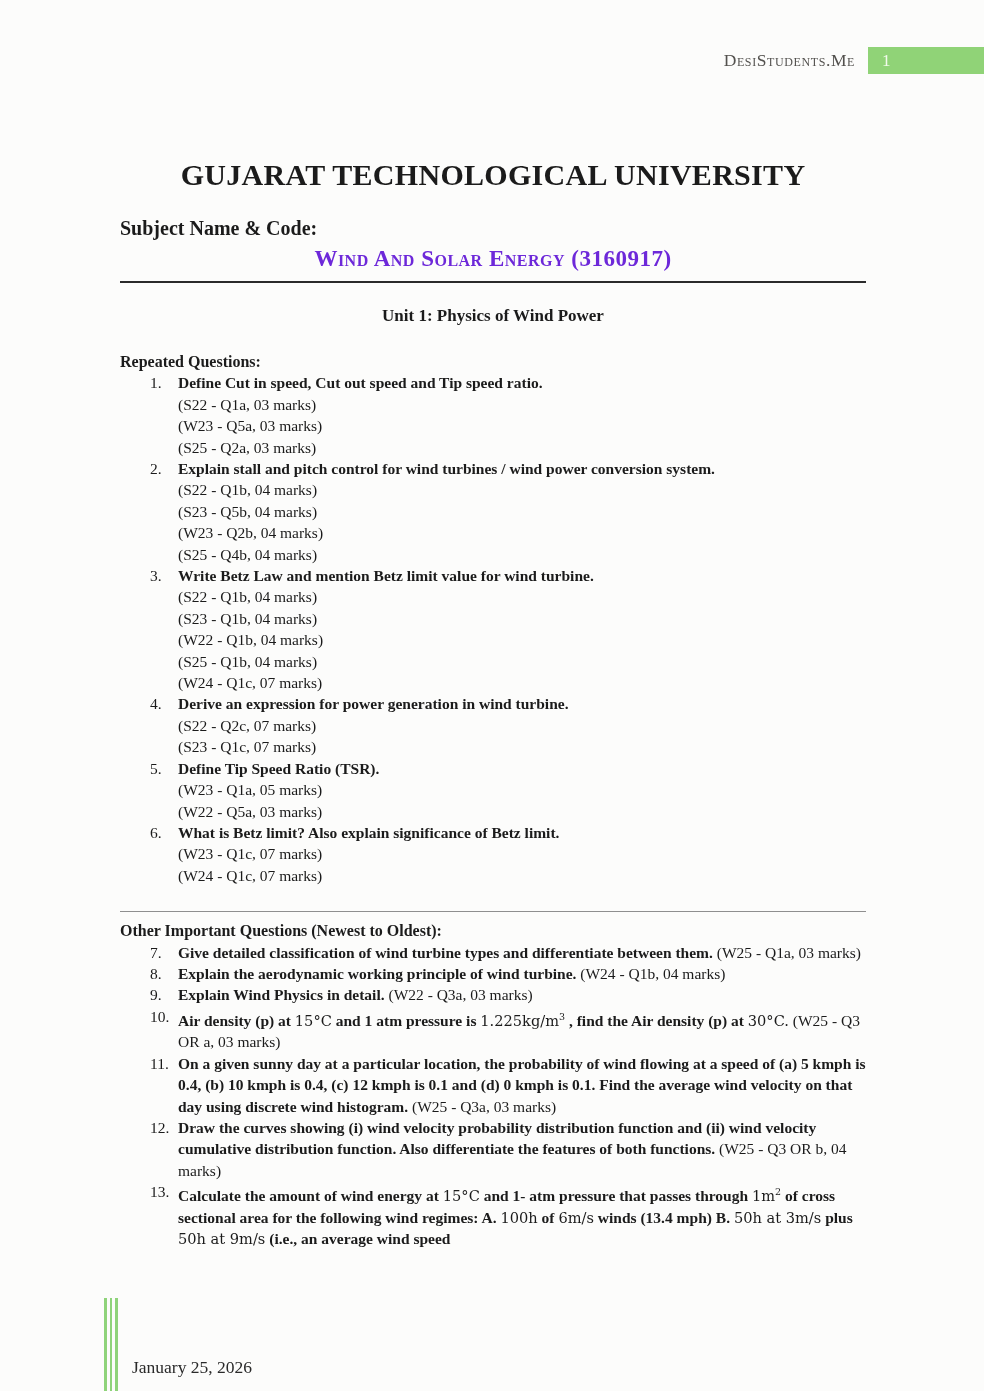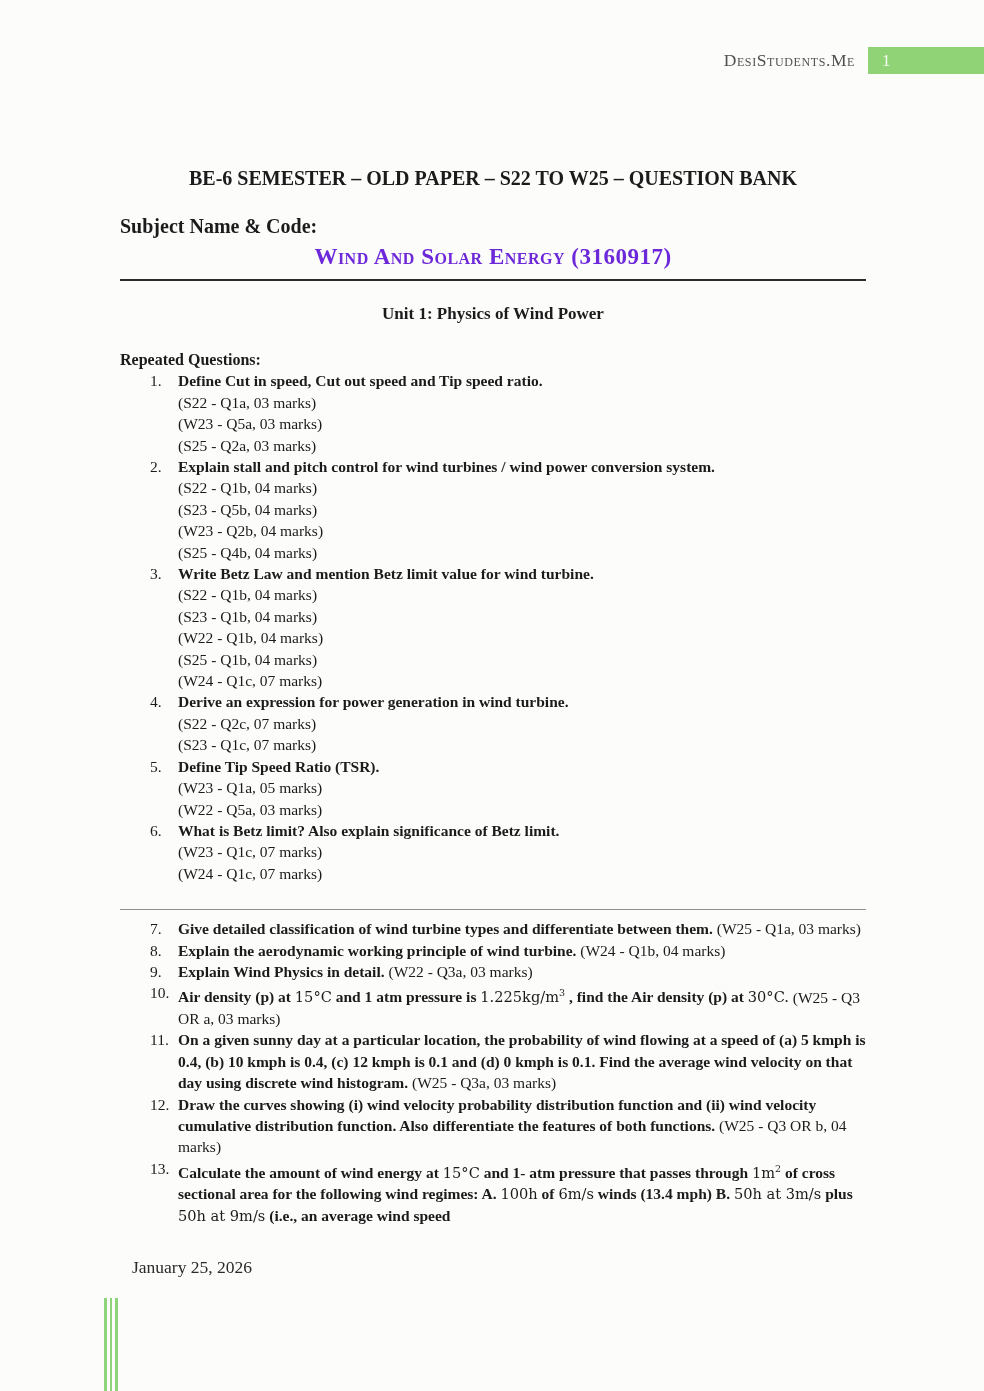--- a/index.html
+++ b/index.html
@@ -85,39 +85,39 @@
   .seg.r { font-weight:normal;margin-top:12px; }
   .seg.m { font-family:"DejaVu Serif", serif; font-weight:normal; font-size:14.6px; }
   sup.seg.m { font-size:9.5px; }
   
   .footer-stripes {
     position:absolute; left:104px; top:1298px; bottom:0;
     display:flex;
   }
   .stripe { width:2.5px; background:#8fd37a; margin-right:3px; }
   .footer-date {
-    position:absolute; left:132px; top:1257px;
+    position:absolute; left:132px; top:1357px;
     font-size:17.5px; color:#2a2a2a;
   }
 </style>
 </head>
 <body>
 
 <div class="page">
 
   <div class="page-header">
     <span class="site-name">DesiStudents.Me</span>
     <div class="page-badge">
       <span>1</span>
     </div>
   </div>
 
   <div class="main">
 
-    <div class="subtitle">BE-6 SEMESTER – OLD PAPER – S22 TO W25 – QUESTION BANK</div>
+    <h1 class="university-title">GUJARAT TECHNOLOGICAL UNIVERSITY</h1>
     <div class="subject-label">Subject Name &amp; Code:</div>
     <div class="subject-name">Wind And Solar Energy (3160917)</div>
     <hr class="subject-divider">
 
     <div class="unit-heading">Unit 1: Physics of Wind Power</div>
 
     <div class="section-heading">Repeated Questions:</div>
 
     <ol class="q-list">
       <li class="q-item">
@@ -171,20 +171,21 @@
         <div class="q-body">
           <div class="q-title">What is Betz limit? Also explain significance of Betz limit.</div>
           <div class="marks-line">(W23 - Q1c, 07 marks)</div>
           <div class="marks-line">(W24 - Q1c, 07 marks)</div>
         </div>
       </li>
     </ol>
 
     <hr class="section-divider">
 
+    <div class="section-heading" style="margin-top:0;">Other Important Questions (Newest to Oldest):</div>
 
     <ol class="q-list">
       <li class="q-item">
         <span class="q-num">7.</span>
         <div class="q-body"><span class="seg b">Give detailed classification of wind turbine types and differentiate between them. </span><span class="seg r">(W25 - Q1a, 03 marks)</span></div>
       </li>
       <li class="q-item">
         <span class="q-num">8.</span>
         <div class="q-body"><span class="seg b">Explain the aerodynamic working principle of wind turbine. </span><span class="seg r">(W24 - Q1b, 04 marks)</span></div>
       </li>

